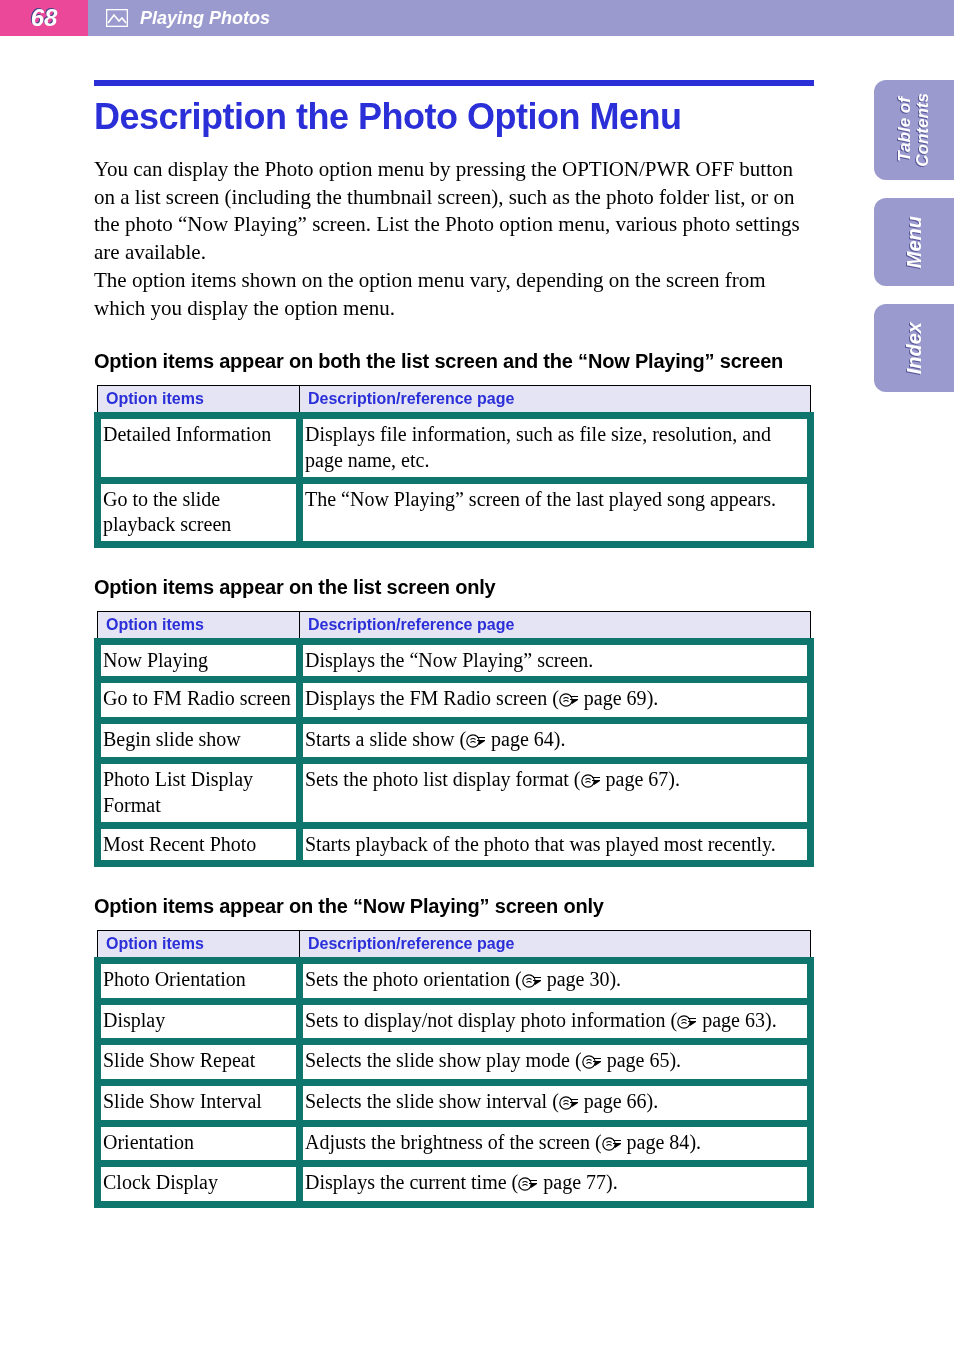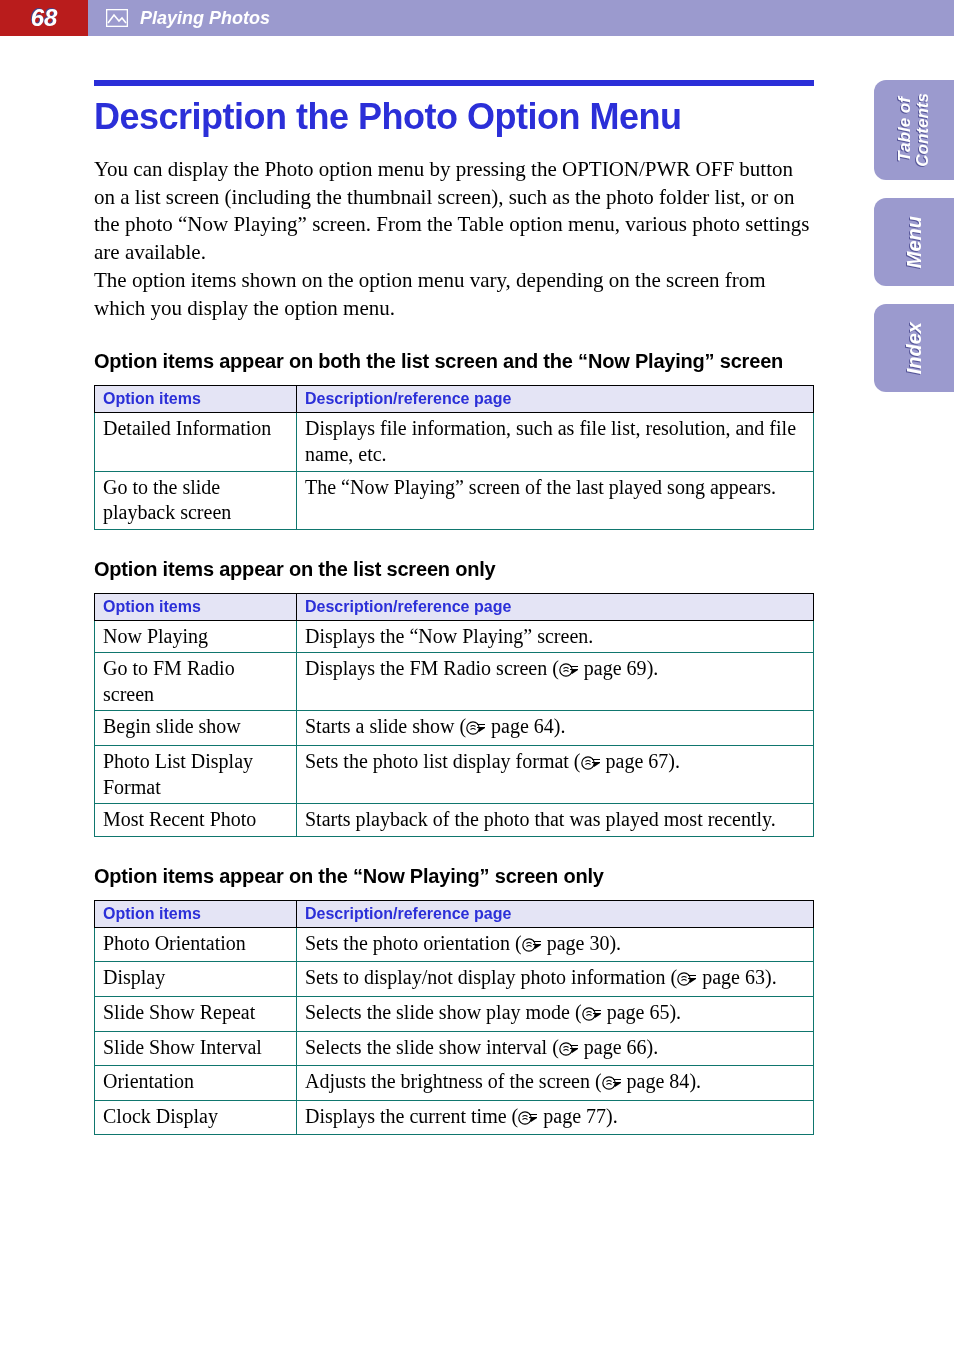--- a/index.html
+++ b/index.html
@@ -1,35 +1,35 @@
 <!DOCTYPE html>
 <html><head>
 <meta charset="utf-8">
 <style>
   * { box-sizing: border-box; margin: 0; padding: 0; }
   html, body { width: 954px; height: 1370px; background: #fff; font-family: Georgia, 'Times New Roman', serif; }
   .page { position: relative; width: 954px; height: 1370px; }
   .top-bar { position: absolute; top: 0; left: 0; right: 0; height: 36px; background: #9b9ace; display: flex; align-items: center; }
-  .page-num-box { width: 88px; height: 36px; background: #b91c1c; color: #fff; font-family: Arial, Helvetica, sans-serif; font-weight: bold; font-style: italic; font-size: 24px; display: flex; align-items: center; justify-content: center; text-shadow: -1px -1px 0 #44438a; }
+  .page-num-box { width: 88px; height: 36px; background: #ec4899; color: #fff; font-family: Arial, Helvetica, sans-serif; font-weight: bold; font-style: italic; font-size: 24px; display: flex; align-items: center; justify-content: center; text-shadow: -1px -1px 0 #44438a; }
   .top-icon { margin-left: 18px; margin-right: 12px; display:flex; align-items:center; }
   .section-label { color: #fff; font-family: Arial, Helvetica, sans-serif; font-weight: bold; font-style: italic; font-size: 18px; }
   .side-tabs { position: absolute; right: 0; top: 80px; width: 80px; }
   .tab { background: #9b9ace; width: 80px; border-top-left-radius: 12px; border-bottom-left-radius: 12px; margin-bottom: 18px; display: flex; align-items: center; justify-content: center; }
   .tab span { color: #fff; font-family: Arial, Helvetica, sans-serif; font-style: italic; font-weight: bold; writing-mode: vertical-rl; transform: rotate(180deg); text-shadow: -1px -1px 0 rgba(70,70,140,0.8); white-space: pre; text-align:center; }
   .tab1 { height: 100px; } .tab1 span { font-size: 17px; line-height: 18px; }
   .tab2 { height: 88px; } .tab2 span { font-size: 20px; }
   .tab3 { height: 88px; } .tab3 span { font-size: 20px; }
   .content { position: absolute; left: 94px; top: 80px; width: 720px; }
   .blue-rule { height: 6px; background: #2b2fd8; width: 100%; margin-bottom: 10px; }
   h1.main { color: #2b2fd8; font-family: Arial, Helvetica, sans-serif; font-weight: 800; font-size: 36px; letter-spacing: -0.5px; margin-bottom: 18px; }
   p.body { font-size: 21px; line-height: 1.32; color: #000; }
   h2.sub { font-family: Arial, Helvetica, sans-serif; font-weight: 800; font-size: 20px; color: #000; margin-top: 28px; margin-bottom: 12px; letter-spacing: -0.2px; }
   table.opt { width: 100%; border-collapse: collapse; border: 1px solid #000; }
   table.opt th { background: #e4e4f5; color: #2b2fd8; font-family: Arial, Helvetica, sans-serif; font-weight: 800; font-size: 16px; text-align: left; padding: 4px 8px; border: 1px solid #000; }
-  table.opt td { font-size: 20px; padding: 3px 8px; border: 1px solid #0f766e; vertical-align: top; line-height: 1.28; }
+  table.opt td { font-size: 20px; padding: 3px 2px; border: 7px solid #0f766e; vertical-align: top; line-height: 1.28; }
   table.opt td:first-child, table.opt th:first-child { width: 202px; }
   .ref-icon { display: inline-block; vertical-align: -2px; }
 </style>
 </head>
 <body>
 
 <div class="page">
 
   <div class="top-bar">
     <div class="page-num-box">68</div>
@@ -52,35 +52,35 @@
       </div>
     <div class="tab tab3">
         <span>Index</span>
       </div>
   </div>
 
   <div class="content">
     <div class="blue-rule"></div>
     <h1 class="main">Description the Photo Option Menu</h1>
 
-    <p class="body">You can display the Photo option menu by pressing the OPTION/PWR OFF button on a list screen (including the thumbnail screen), such as the photo folder list, or on the photo “Now Playing” screen. From the Table option menu, various photo settings are available.</p>
+    <p class="body">You can display the Photo option menu by pressing the OPTION/PWR OFF button on a list screen (including the thumbnail screen), such as the photo folder list, or on the photo “Now Playing” screen. List the Photo option menu, various photo settings are available.</p>
     <p class="body">The option items shown on the option menu vary, depending on the screen from which you display the option menu.</p>
 
     <h2 class="sub">Option items appear on both the list screen and the “Now Playing” screen</h2>
     <table class="opt">
       <thead>
           <tr>
         <th>Option items</th>
         <th>Description/reference page</th>
       </tr>
         </thead>
       <tbody>
         <tr>
           <td>Detailed Information</td>
-          <td>Displays file information, such as file list, resolution, and file name, etc.</td>
+          <td>Displays file information, such as file size, resolution, and page name, etc.</td>
         </tr>
         <tr>
           <td>Go to the slide playback screen</td>
           <td>The “Now Playing” screen of the last played song appears.</td>
         </tr>
       </tbody>
     </table>
 
     <h2 class="sub">Option items appear on the list screen only</h2>
     <table class="opt">

